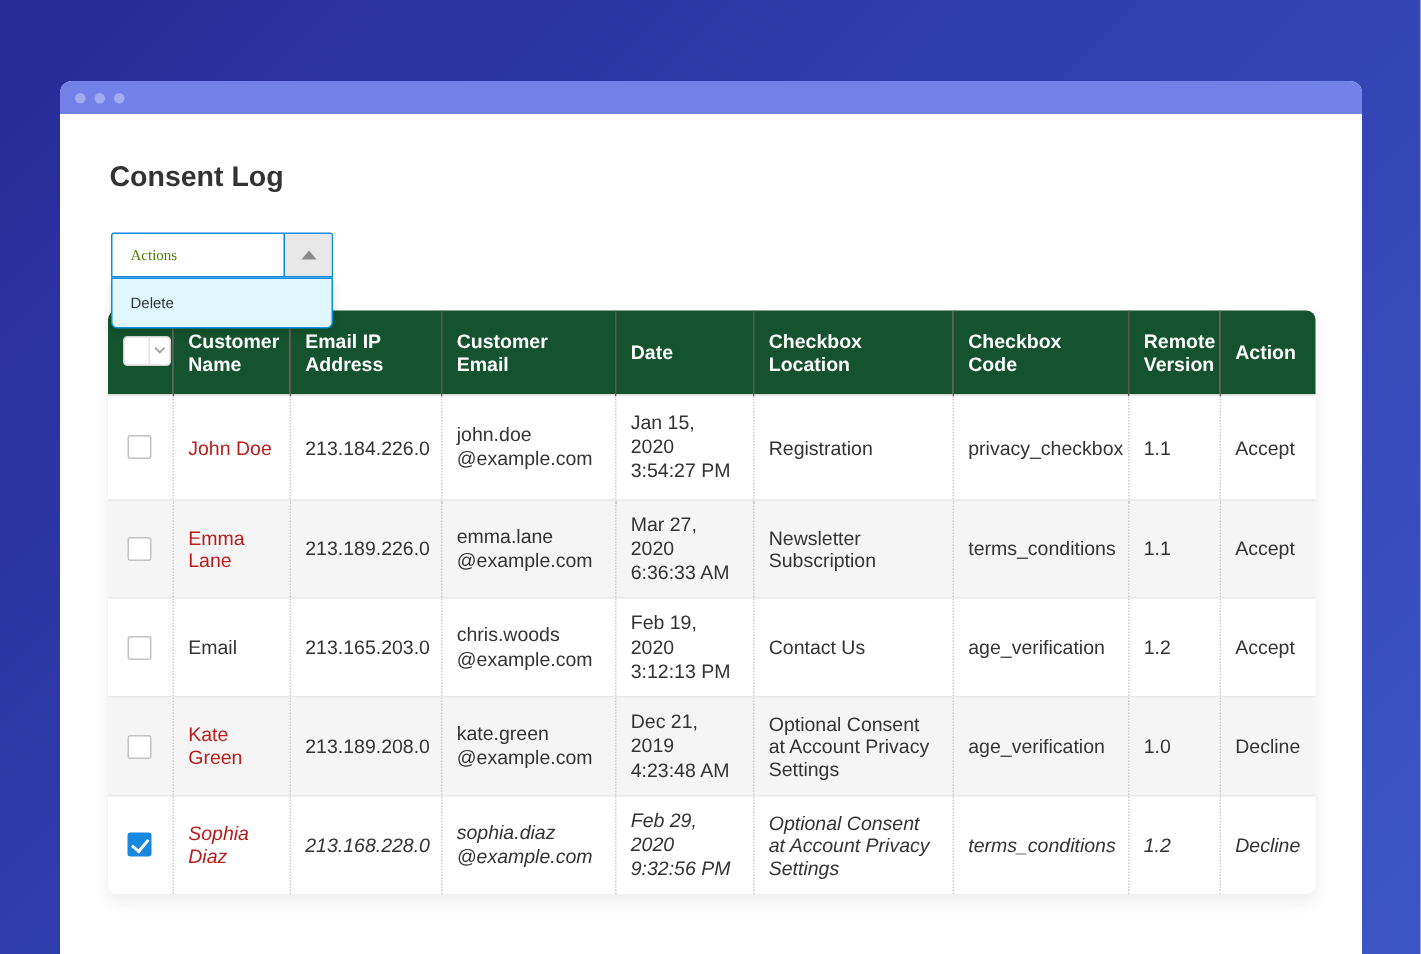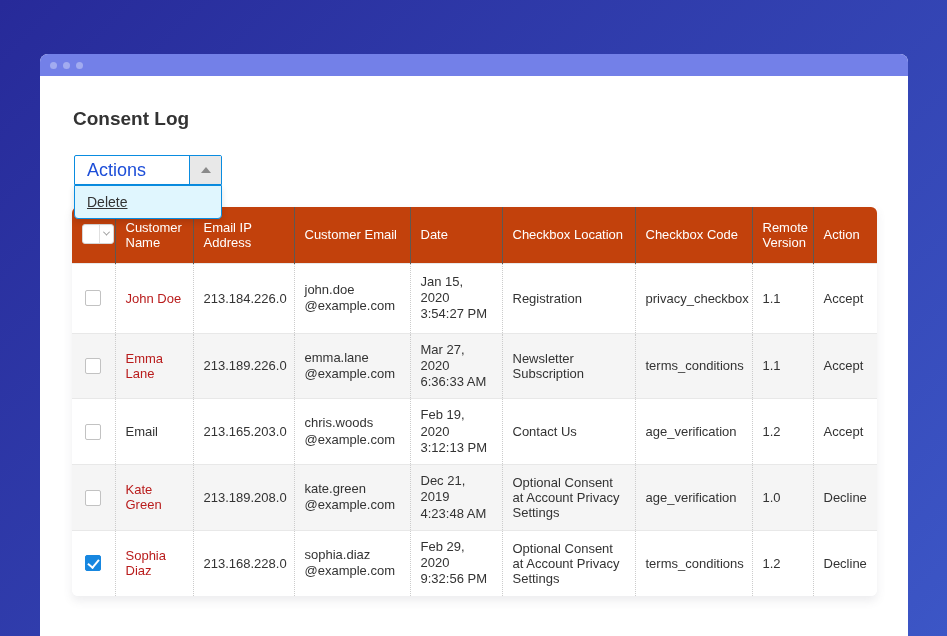--- a/index.html
+++ b/index.html
@@ -44,21 +44,21 @@
     width: 148px; height: 30px;
     background: #ffffff;
     border: 1px solid #0a8ce0;
     border-radius: 2px 2px 0 0;
     cursor: pointer;
   }
   .actions-label {
     flex: 1;
     display: flex; align-items: center;
     padding-left: 12px;
-    font-size: 18px; color: #1d4ed8;
+    font-size: 10px; color: #4d7c0f; font-family: Liberation Serif, serif;
   }
   .actions-arrow-seg {
     width: 32px;
     border-left: 1px solid #0a8ce0;
     background: #e8e8e8;
     display: flex; align-items: center; justify-content: center;
   }
   .tri-up {
     width: 0; height: 0;
     border-left: 5px solid transparent;
@@ -71,23 +71,22 @@
     width: 148px;
     background: #e0f6fe;
     border: 1px solid #0a8ce0;
     border-radius: 0 0 4px 4px;
     box-shadow: 0 3px 6px rgba(0,0,0,0.12);
   }
   .actions-menu-item {
     height: 32px;
     display: flex; align-items: center;
     padding-left: 12px;
-    font-size: 14px; color: #333333;
+    font-size: 10px; color: #333333;
     cursor: pointer;
-    text-decoration: underline;
   }
 
   
   .grid {
     position: relative;
     margin-top: 22px;
     margin-left: 0px;
     width: 805px;
     border-radius: 0 0 6px 6px;
     box-shadow: 0 5px 10px rgba(80, 80, 100, 0.10);
@@ -98,23 +97,23 @@
   col.c-name   { width: 78px; }
   col.c-ip     { width: 101px; }
   col.c-email  { width: 116px; }
   col.c-date   { width: 92px; }
   col.c-loc    { width: 133px; }
   col.c-code   { width: 117px; }
   col.c-policy { width: 61px; }
   col.c-action { width: 64px; }
 
   thead th {
-    background: #c2410c;
+    background: #14532d;
     color: #ffffff;
-    font-weight: 400;
+    font-weight: 700;
     text-align: left;
     vertical-align: middle;
     padding: 10px 10px;
     height: 56px;
     border-left: 1px solid #5f5852;
   }
   thead th:first-child { border-left: none; border-radius: 6px 0 0 0; }
   thead th:last-child  { border-radius: 0 6px 0 0; }
 
   tbody td {
@@ -124,21 +123,21 @@
     border-left: 1px dotted #cccccc;
     background: #ffffff;
   }
   tbody td:first-child { border-left: none; text-align: center; }
   tbody tr { border-top: 1px solid #e8e8e8; }
   tbody tr:nth-child(even) td { background: #f5f5f5; }
   tbody tr:nth-child(1) { height: 70px; }
   tbody tr:nth-child(2) { height: 65px; }
   tbody tr:nth-child(3) { height: 65px; }
   tbody tr:nth-child(4) { height: 65px; }
-  tbody tr:nth-child(5) { height: 63px; }
+  tbody tr:nth-child(5) { height: 63px; font-style: italic; }
   tbody tr:last-child td:first-child { border-radius: 0 0 0 6px; }
   tbody tr:last-child td:last-child  { border-radius: 0 0 6px 0; }
 
   .name-link { color: #b91c1c; cursor: pointer; text-decoration: none; }
   .line { display: block; line-height: 1.25; }
 
   
   .cb {
     display: inline-block;
     width: 16px; height: 16px;

